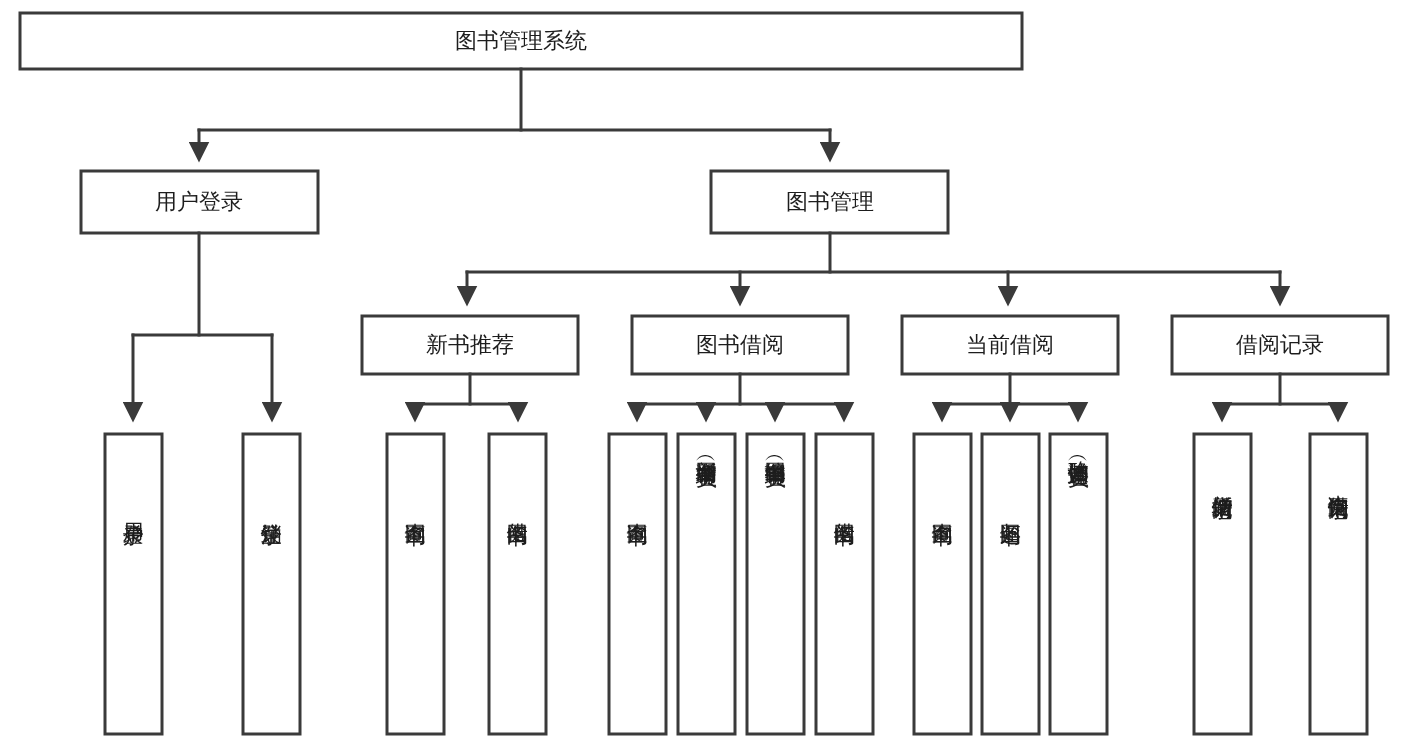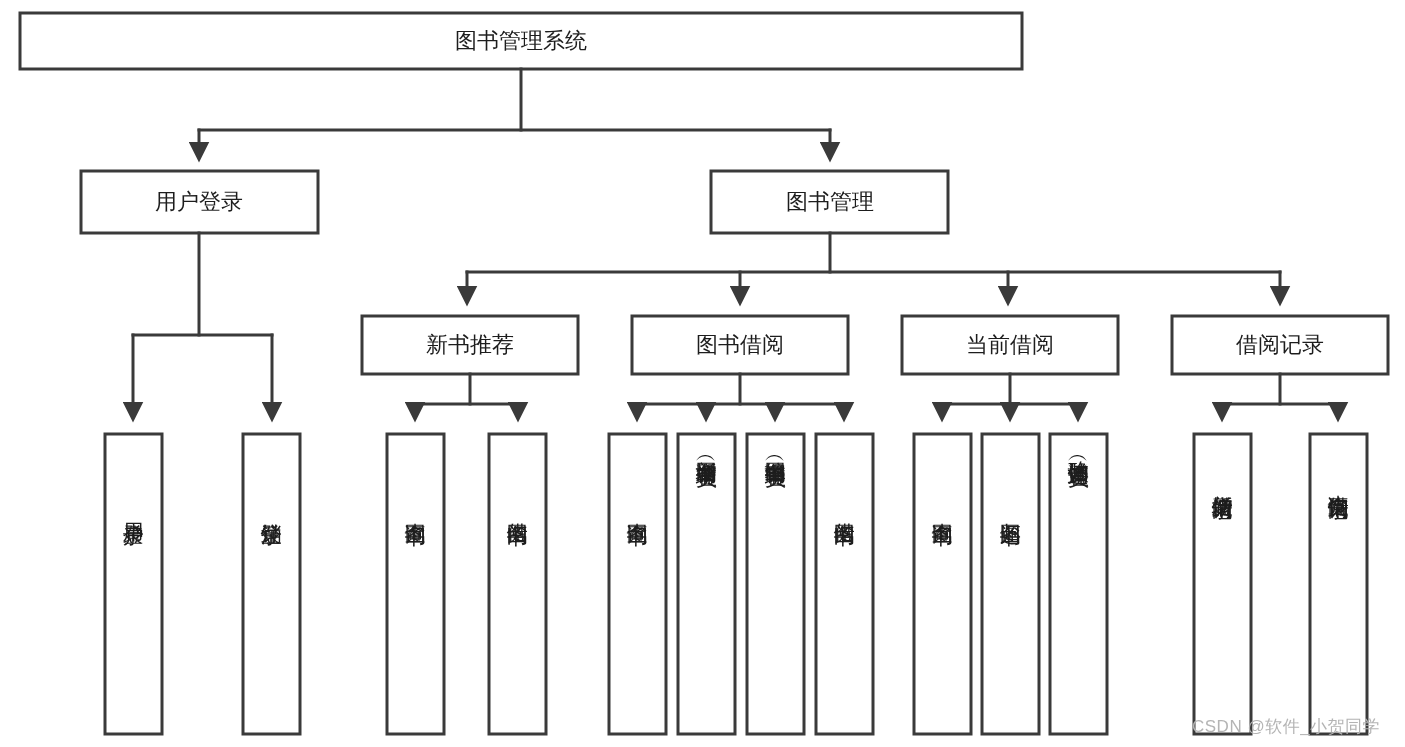--- a/index.html
+++ b/index.html
@@ -205,15 +205,14 @@
     <span class="leaf-label">确认归还（管理员）</span>
   </div>
 
   <div class="leaf-label-wrap" style="left:1194px; top:434px; width:57px; height:300px; padding-top:44px;">
     <span class="leaf-label">新增借阅记录</span>
   </div>
   <div class="leaf-label-wrap" style="left:1310px; top:434px; width:57px; height:300px; padding-top:44px;">
     <span class="leaf-label">查询借阅记录</span>
   </div>
 
-  <div class="watermark" style="left:1192px; top:715px;">CSDN @软件_小贺同学</div>
 
 </div>
 
 </body></html>

